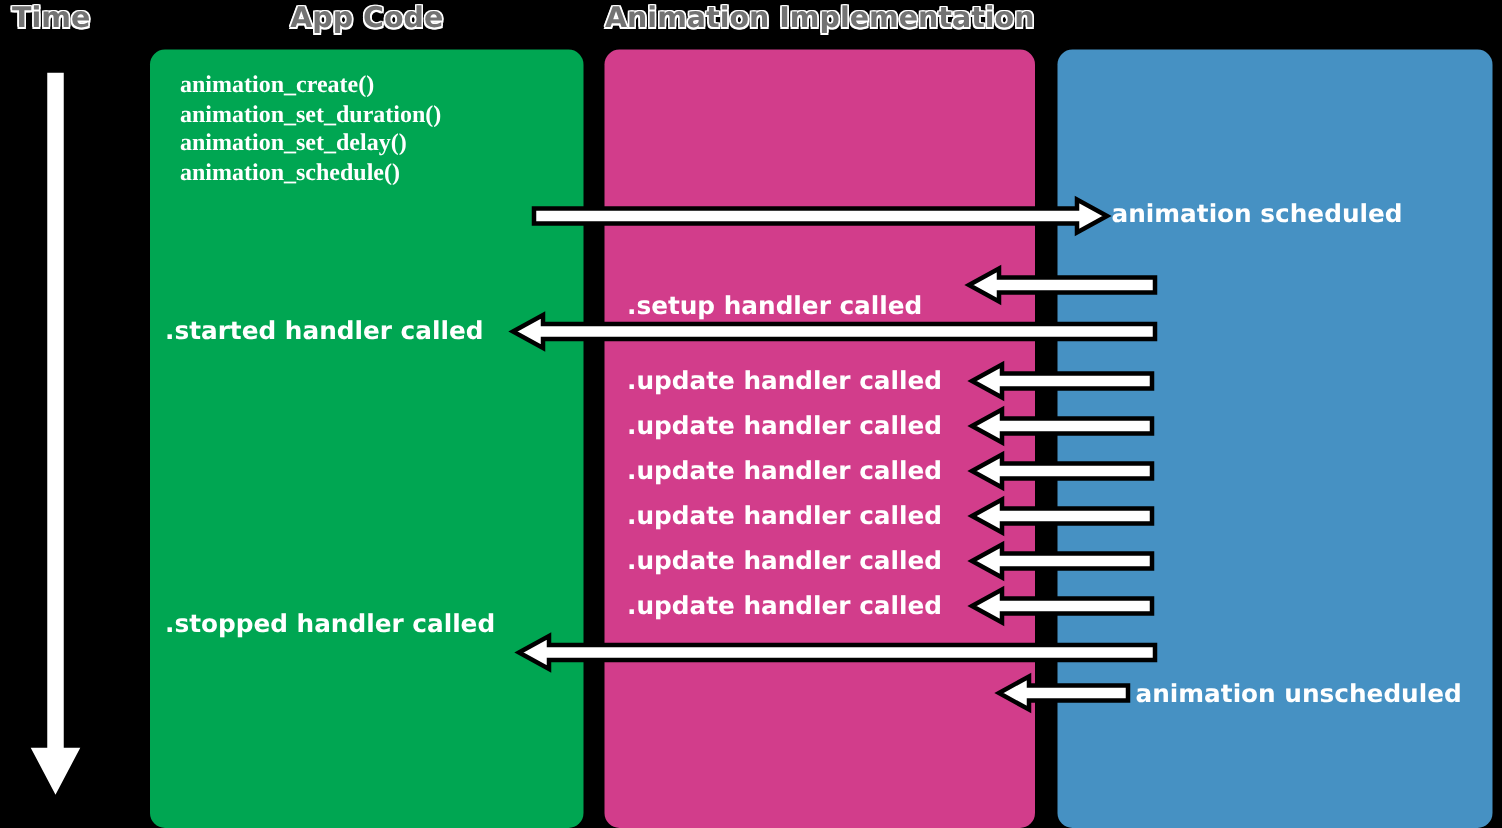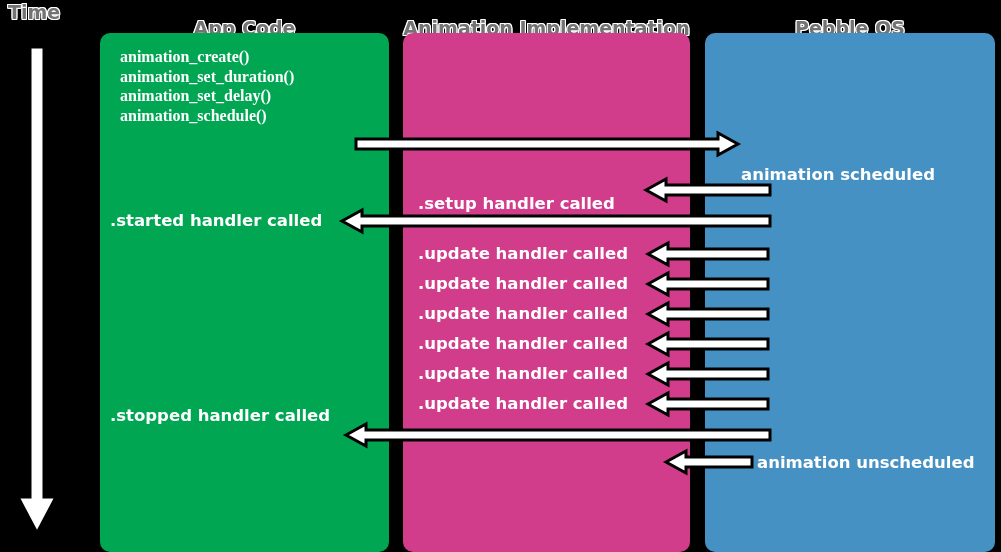--- a/index.html
+++ b/index.html
@@ -14,21 +14,21 @@
   .canvas{
     position:relative;width:1001px;height:552px;background:var(--bg);
     font-family:"DejaVu Sans","Liberation Sans",sans-serif;font-weight:bold;
     overflow:hidden;
   }
   .hdr{
     position:absolute;top:1px;font-size:19px;color:#737373;white-space:nowrap;
     text-shadow:-1px -1px 0 #fff,1px -1px 0 #fff,-1px 1px 0 #fff,1px 1px 0 #fff,
                 0 -1px 0 #fff,0 1px 0 #fff,-1px 0 0 #fff,1px 0 0 #fff;
   }
-  .hdr.centered{text-align:center;margin-top:16px;}
+  .hdr.centered{text-align:center;}
   .box{position:absolute;top:33px;height:519px;border-radius:10px;}
   .box.green{left:100px;width:289px;background:var(--app-code-bg);}
   .box.magenta{left:403px;width:287px;background:var(--impl-bg);}
   .box.blue{left:705px;width:290px;background:var(--os-bg);}
   .lbl{
     position:absolute;color:var(--label-color);font-size:16.5px;
     white-space:nowrap;line-height:1;
   }
   .calls{position:absolute;left:120px;top:47px;color:var(--label-color);}
   .calls div{font-size:16px;line-height:19.5px;white-space:nowrap;font-family:Liberation Serif, serif;}
@@ -36,21 +36,20 @@
   svg.arrows polygon{fill:#fff;stroke:#000;stroke-width:3;}
 </style>
 </head>
 <body>
 
 <div class="canvas">
 
   <div class="hdr" style="left:8px;">Time</div>
   <div class="hdr centered" style="left:100px;width:289px;">App Code</div>
   <div class="hdr centered" style="left:403px;width:287px;">Animation Implementation</div>
-  <div class="hdr centered" style="left:705px;width:290px;">Pebble OS</div>
 
   <div class="box green"></div>
   <div class="box magenta"></div>
   <div class="box blue"></div>
 
   <div class="calls">
     <div>animation_create()</div>
     <div>animation_set_duration()</div>
     <div>animation_set_delay()</div>
     <div>animation_schedule()</div>
@@ -59,21 +58,21 @@
   <div class="lbl" style="left:110px;top:408px;">.stopped handler called</div>
 
   <div class="lbl" style="left:418px;top:184px;margin-top:12px;">.setup handler called</div>
   <div class="lbl" style="left:418px;top:246px;">.update handler called</div>
   <div class="lbl" style="left:418px;top:276px;">.update handler called</div>
   <div class="lbl" style="left:418px;top:306px;">.update handler called</div>
   <div class="lbl" style="left:418px;top:336px;">.update handler called</div>
   <div class="lbl" style="left:418px;top:366px;">.update handler called</div>
   <div class="lbl" style="left:418px;top:396px;">.update handler called</div>
 
-  <div class="lbl" style="left:741px;top:135px;margin-top:32px;">animation scheduled</div>
+  <div class="lbl" style="left:741px;top:135px;">animation scheduled</div>
   <div class="lbl" style="left:757px;top:455px;">animation unscheduled</div>
 
   <svg class="arrows" width="1001" height="552" viewBox="0 0 1001 552">
 
     <polygon points="30,47 44,47 44,497 56,497 37,533 18,497 30,497"></polygon>
 
     <polygon points="738,144 718,133 718,139 356,139 356,149 718,149 718,155"></polygon>
 
     <polygon points="646,190 666,179 666,185 770,185 770,195 666,195 666,201"></polygon>
 

